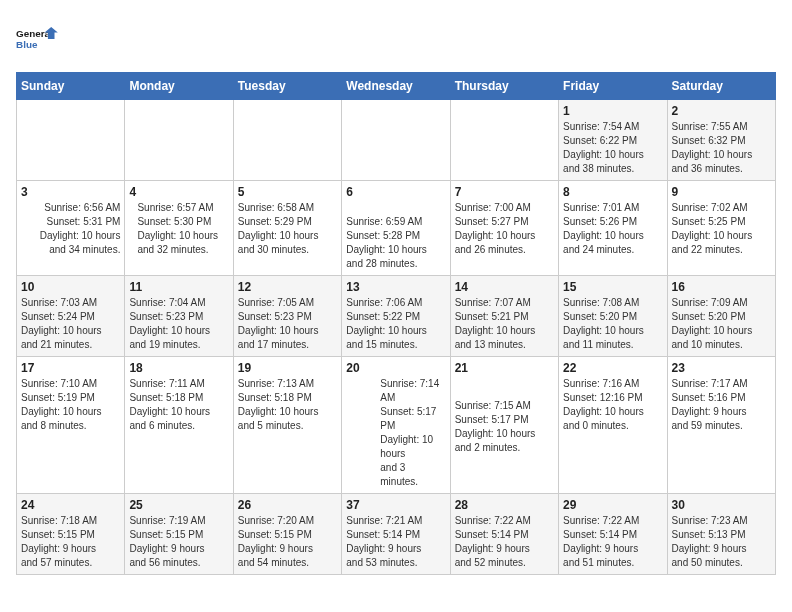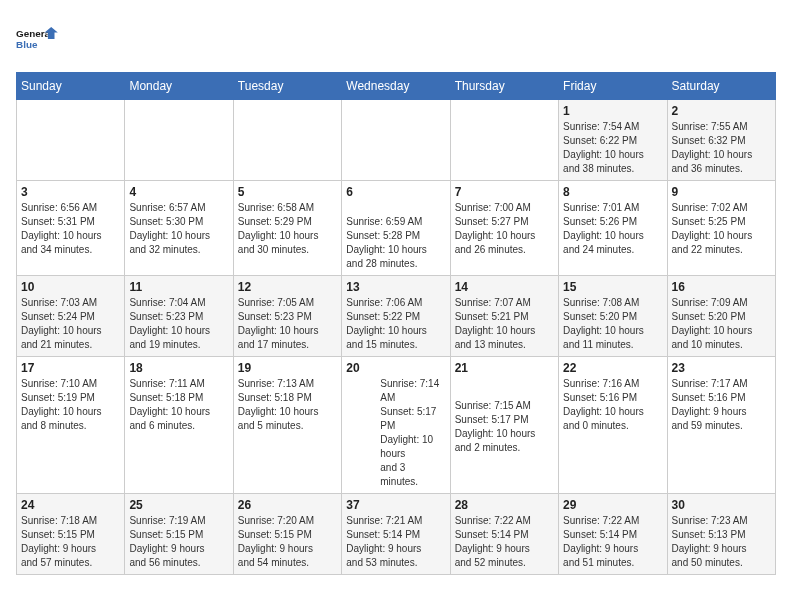--- a/index.html
+++ b/index.html
@@ -35,21 +35,21 @@
     }
     table {
       width: 100%;
       border-collapse: collapse;
       table-layout: fixed;
     }
     thead th {
       background: #3b6eb5;
       color: #fff;
       font-size: 12px;
-      font-weight: normal;
+      font-weight: bold;
       padding: 6px 4px;
       text-align: left;
       border: 1px solid #3b6eb5;
     }
     tbody td {
       border: 1px solid #ccc;
       vertical-align: top;
       padding: 4px;
       font-size: 10.5px;
       color: #222;
@@ -124,28 +124,28 @@
           <span class="day-number">2</span>
           <div class="day-info" style="white-space: pre-line;">Sunrise: 7:55 AM
 Sunset: 6:32 PM
 Daylight: 10 hours
 and 36 minutes.</div>
         </td>
       </tr>
       <tr>
         <td>
           <span class="day-number">3</span>
-          <div class="day-info" style="white-space: pre-line;">Sunrise: 6:56 AM
+          <div class="day-info" style="white-space: pre-line; text-align: right;">Sunrise: 6:56 AM
 Sunset: 5:31 PM
 Daylight: 10 hours
 and 34 minutes.</div>
         </td>
         <td>
           <span class="day-number">4</span>
-          <div class="day-info" style="white-space: pre-line;">Sunrise: 6:57 AM
+          <div class="day-info" style="white-space: pre-line; margin-left: 8px;">Sunrise: 6:57 AM
 Sunset: 5:30 PM
 Daylight: 10 hours
 and 32 minutes.</div>
         </td>
         <td>
           <span class="day-number">5</span>
           <div class="day-info" style="white-space: pre-line;">Sunrise: 6:58 AM
 Sunset: 5:29 PM
 Daylight: 10 hours
 and 30 minutes.</div>
@@ -262,21 +262,21 @@
         <td>
           <span class="day-number">21</span>
           <div class="day-info" style="white-space: pre-line; margin-top: 24px;">Sunrise: 7:15 AM
 Sunset: 5:17 PM
 Daylight: 10 hours
 and 2 minutes.</div>
         </td>
         <td>
           <span class="day-number">22</span>
           <div class="day-info" style="white-space: pre-line;">Sunrise: 7:16 AM
-Sunset: 5:16 PM
+Sunset: 12:16 PM
 Daylight: 10 hours
 and 0 minutes.</div>
         </td>
         <td>
           <span class="day-number">23</span>
           <div class="day-info" style="white-space: pre-line;">Sunrise: 7:17 AM
 Sunset: 5:16 PM
 Daylight: 9 hours
 and 59 minutes.</div>
         </td>

